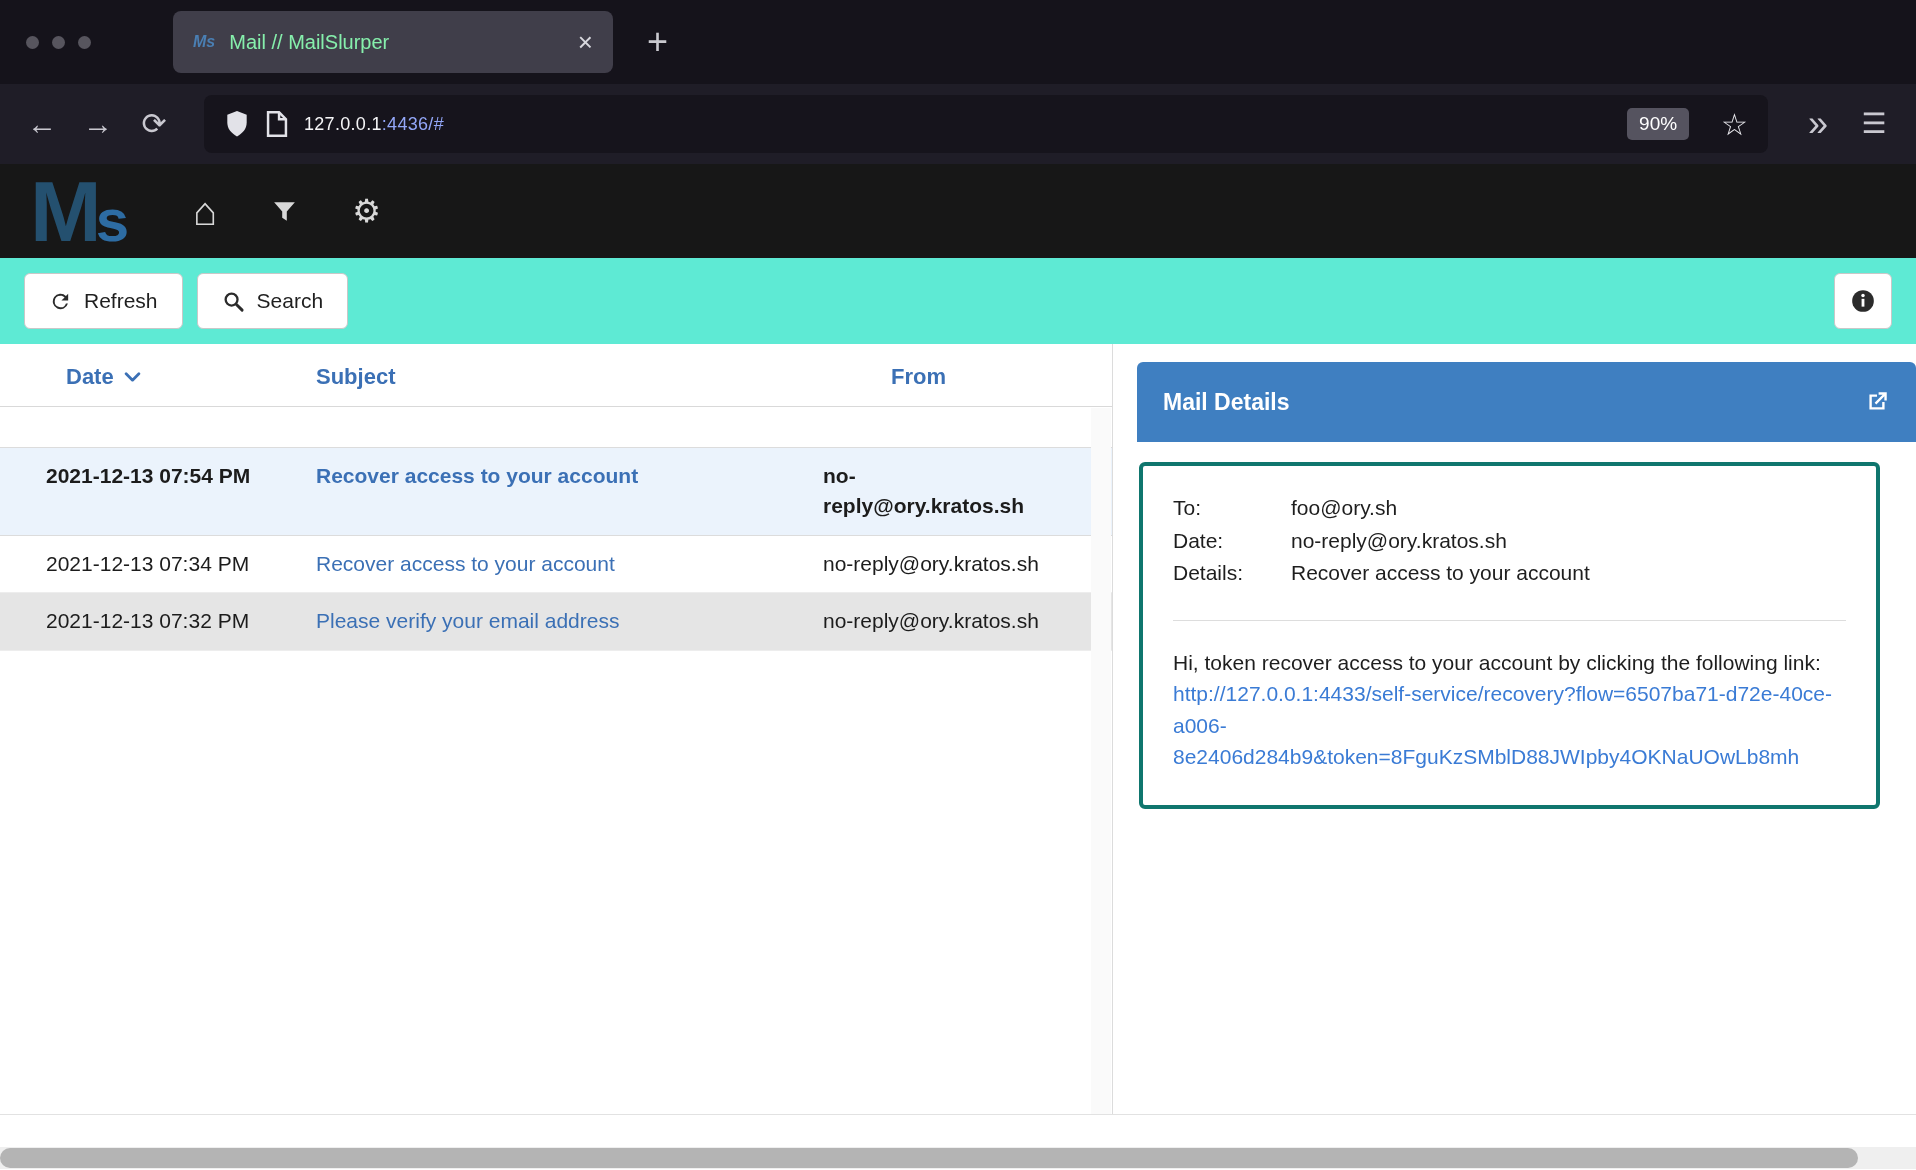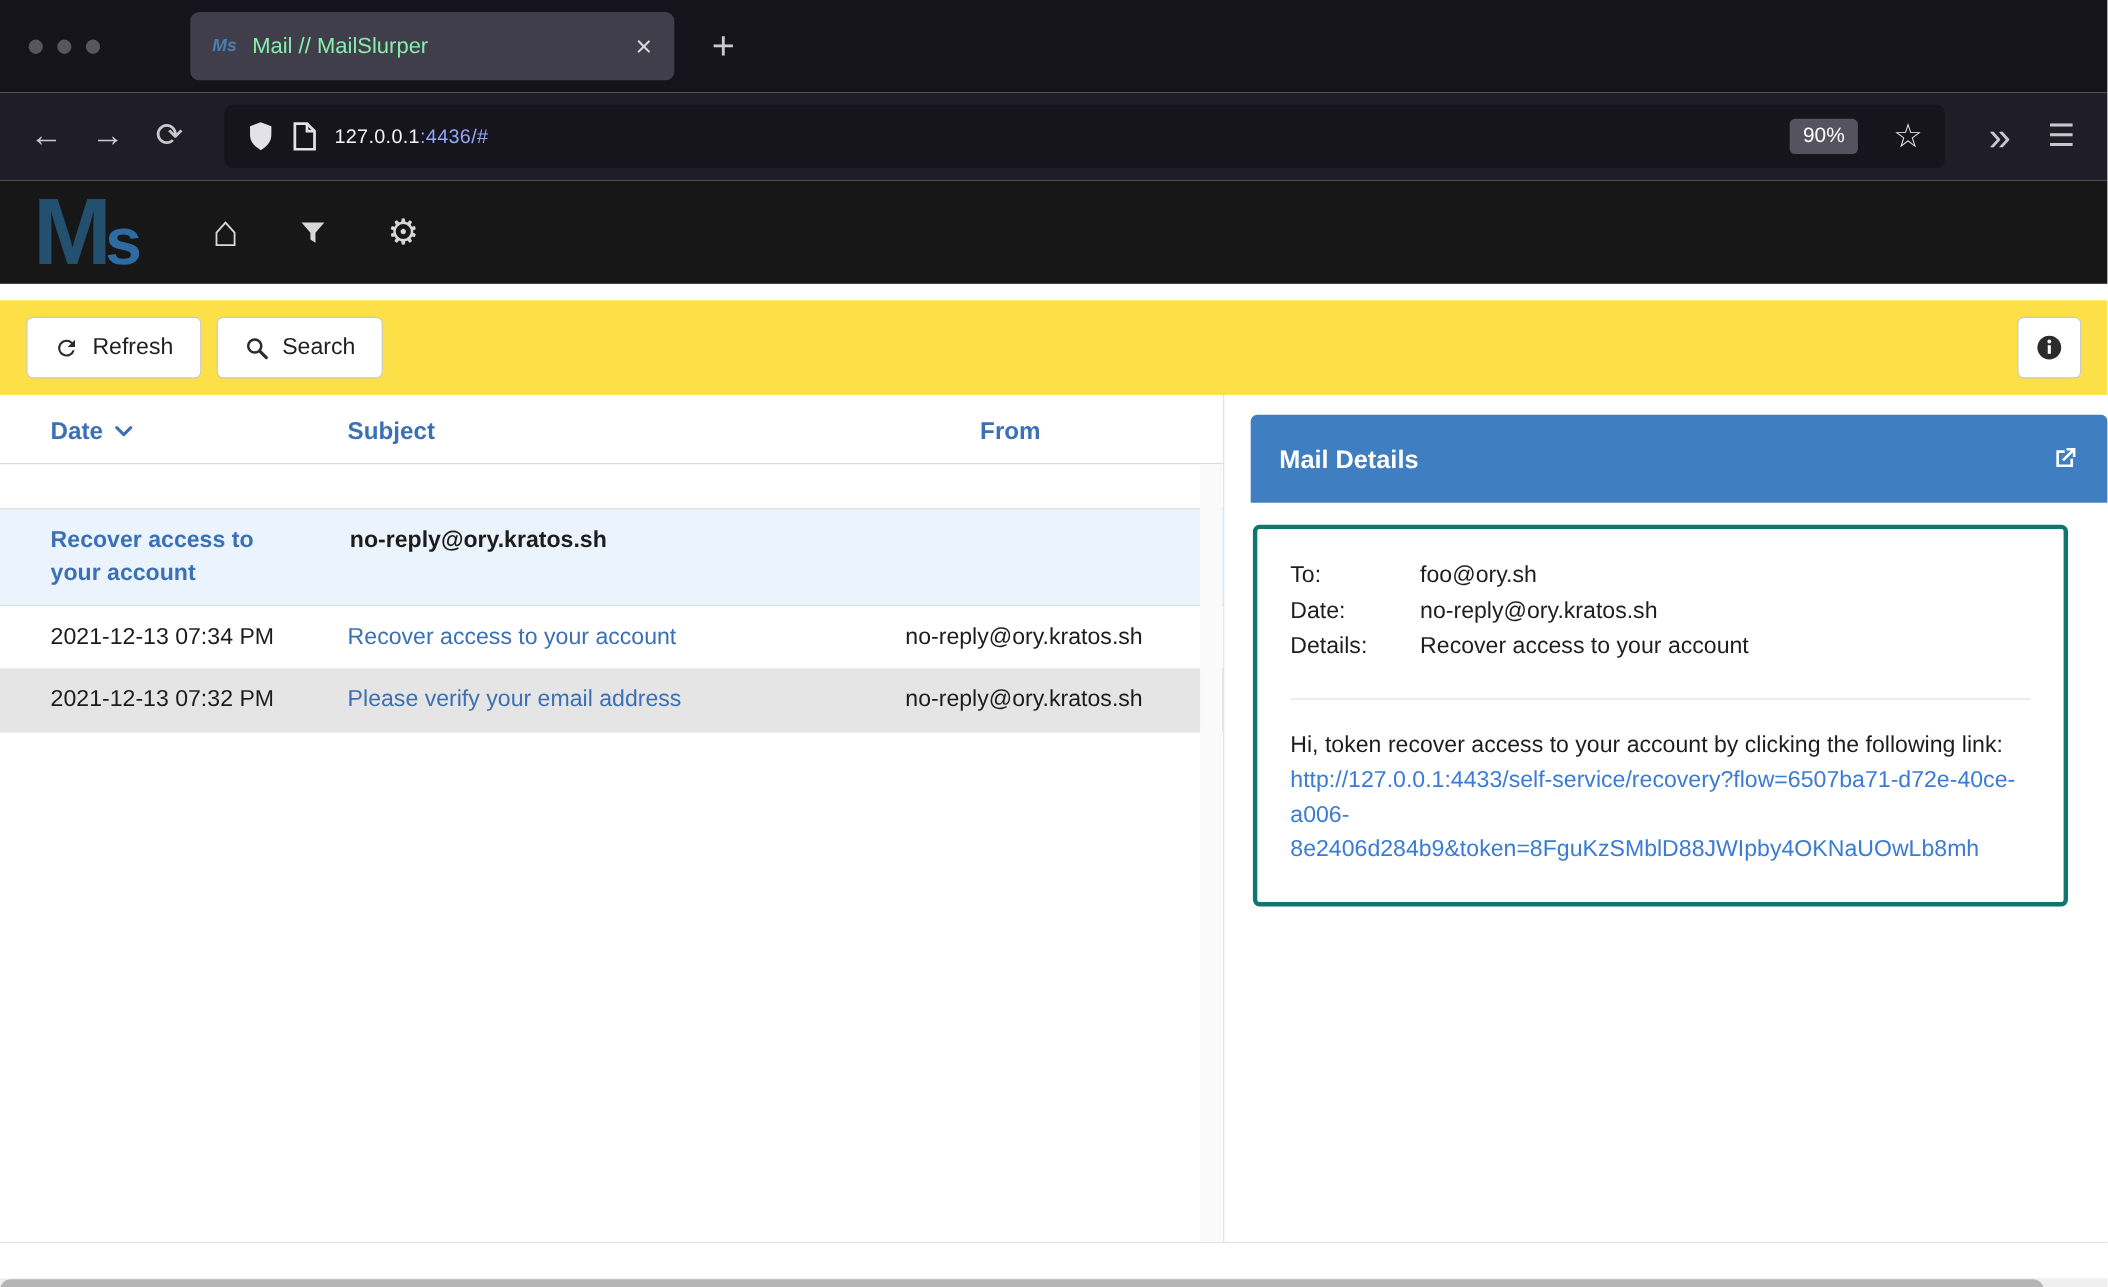--- a/index.html
+++ b/index.html
@@ -33,34 +33,34 @@
   .app-header { height:94px; background:#171717; display:flex; align-items:center; }
   .logo { margin-left:30px; display:flex; align-items:baseline; line-height:1; }
   .logo-m { font-size:86px; font-weight:bold; color:#24506f; letter-spacing:-4px; }
   .logo-s { font-size:60px; font-weight:bold; color:#2d6ca3; margin-left:-2px; }
   .app-nav { display:flex; align-items:center; gap:56px; margin-left:64px; }
   .app-icon { color:#d8d8d8; line-height:1; display:flex; align-items:center; }
   .home-glyph { font-size:40px; }
   .gear-glyph { font-size:32px; }
 
   
-  .toolbar { height:86px; background:#fde047; display:flex; align-items:center; padding:0 24px; gap:14px;margin-top:15px; }
+  .toolbar { height:86px; background:#5eead4; display:flex; align-items:center; padding:0 24px; gap:14px; }
   .btn { height:56px; background:#fff; border:1px solid #c8c8c8; border-radius:6px;
          display:flex; align-items:center; gap:12px; padding:0 24px;
          font-family:inherit; font-size:21px; color:#1f1f1f; }
   .info-btn { margin-left:auto; width:58px; padding:0; justify-content:center; }
 
   
   .content { display:flex; height:770px; }
 
   .list-pane { width:1113px; border-right:1px solid #dcdcdc; position:relative; }
   .thead, .row { display:grid; grid-template-columns:270px 505px 1fr; }
   .thead { margin-top:20px; padding-bottom:16px; border-bottom:1px solid #d9d9d9;
            color:#3b70b5; font-weight:bold; font-size:22px; }
-  .th-date { padding-left:46px; display:flex; align-items:center; gap:10px; }
+  .th-date { padding-left:46px; display:flex; align-items:center; gap:10px;margin-left:20px; }
   .th-subject { padding-left:46px; }
   .th-from { text-align:center; padding-right:50px; }
   .tbody { margin-top:40px; }
   .row { font-size:21px; line-height:1.45; padding:13px 0; }
   .td-date { padding-left:46px; padding-right:16px; color:#1c1c1c; }
   .td-subject { padding-left:46px; color:#3b70b5; }
   .td-from { padding-left:48px; padding-right:60px; color:#1c1c1c; overflow-wrap:break-word; }
   .row.selected { background:#ebf3fc; border-top:1px solid #dcdcdc; border-bottom:1px solid #dcdcdc; }
   .row.selected .td-date, .row.selected .td-from { font-weight:bold; }
   .row.selected .td-subject { font-weight:bold; }
@@ -183,20 +183,21 @@
           <svg width="17" height="11" viewBox="0 0 16 10">
               <path d="M2 1.5l6 6 6-6" stroke="#3b70b5" stroke-width="2.6" fill="none" stroke-linecap="round" stroke-linejoin="round"></path>
             </svg>
         </span>
       </div>
       <div class="th th-subject">Subject</div>
       <div class="th th-from">From</div>
     </div>
     <div class="tbody">
       <div class="row selected">
+        <div class="td td-date">2021-12-13 07:54 PM</div>
         <div class="td td-subject">Recover access to your account</div>
         <div class="td td-from">no-reply@ory.kratos.sh</div>
       </div>
       <div class="row plain">
         <div class="td td-date">2021-12-13 07:34 PM</div>
         <div class="td td-subject">Recover access to your account</div>
         <div class="td td-from">no-reply@ory.kratos.sh</div>
       </div>
       <div class="row striped">
         <div class="td td-date">2021-12-13 07:32 PM</div>

